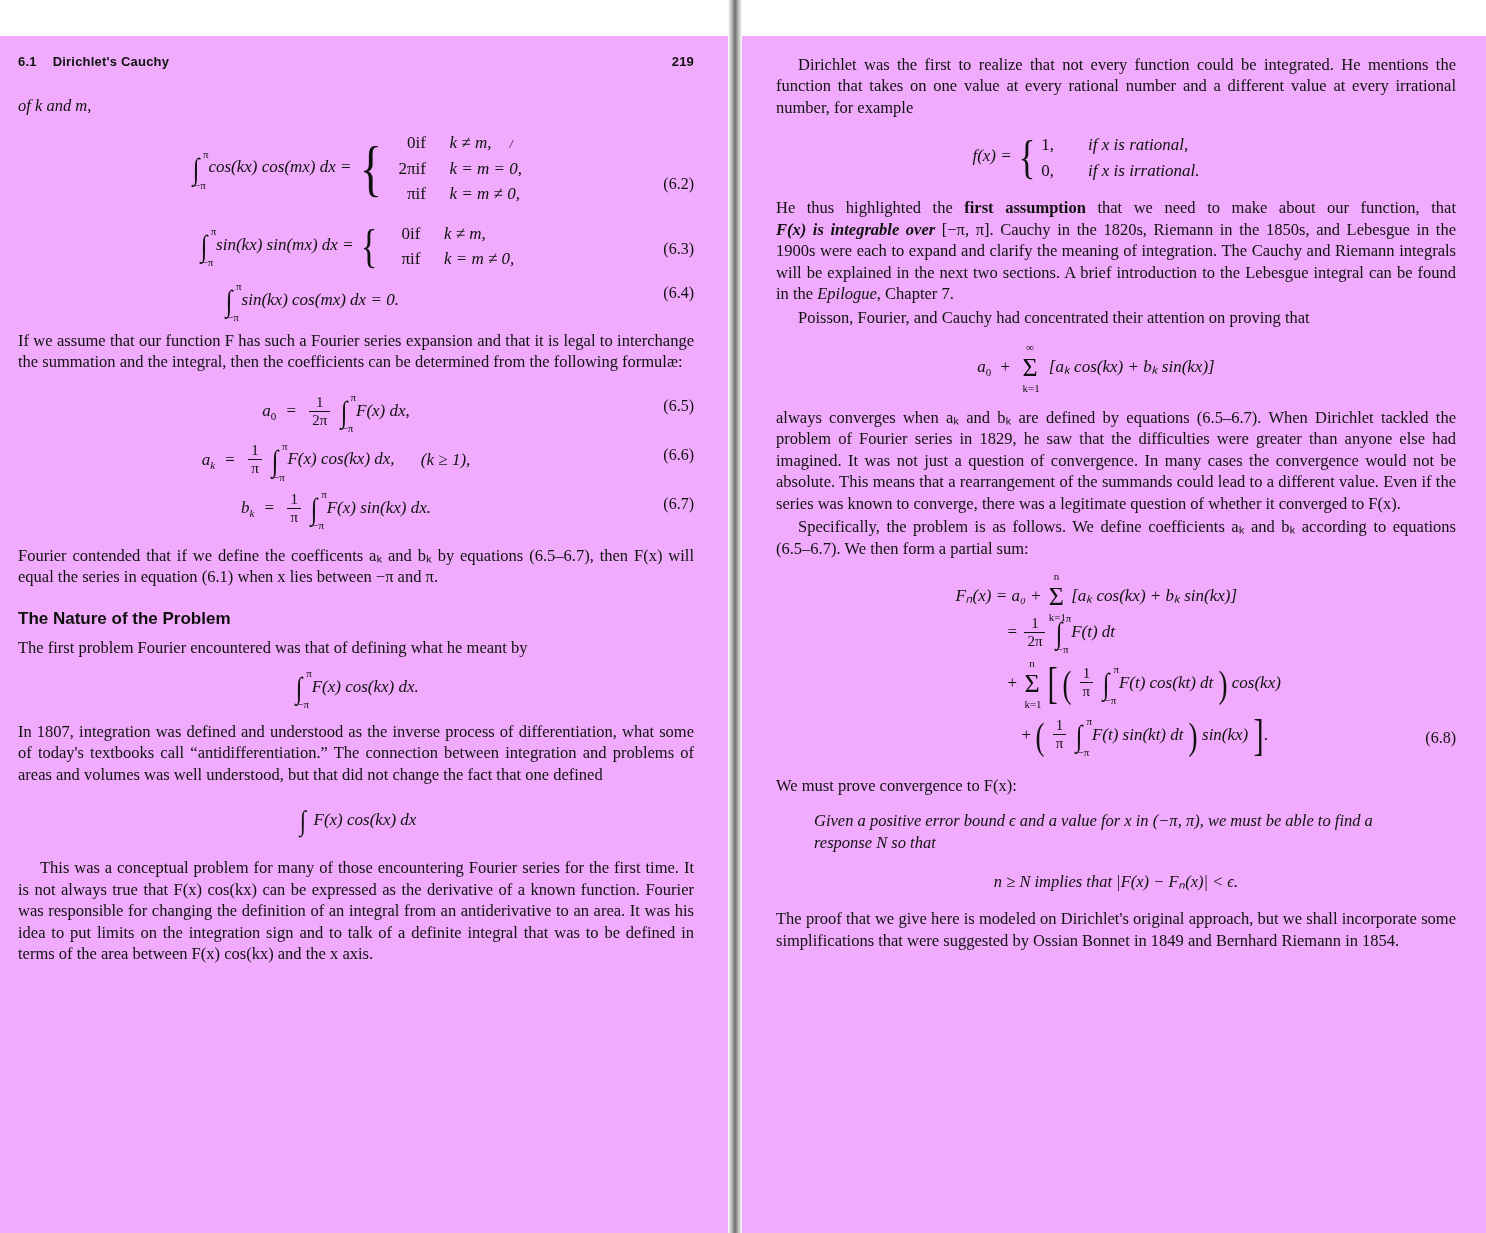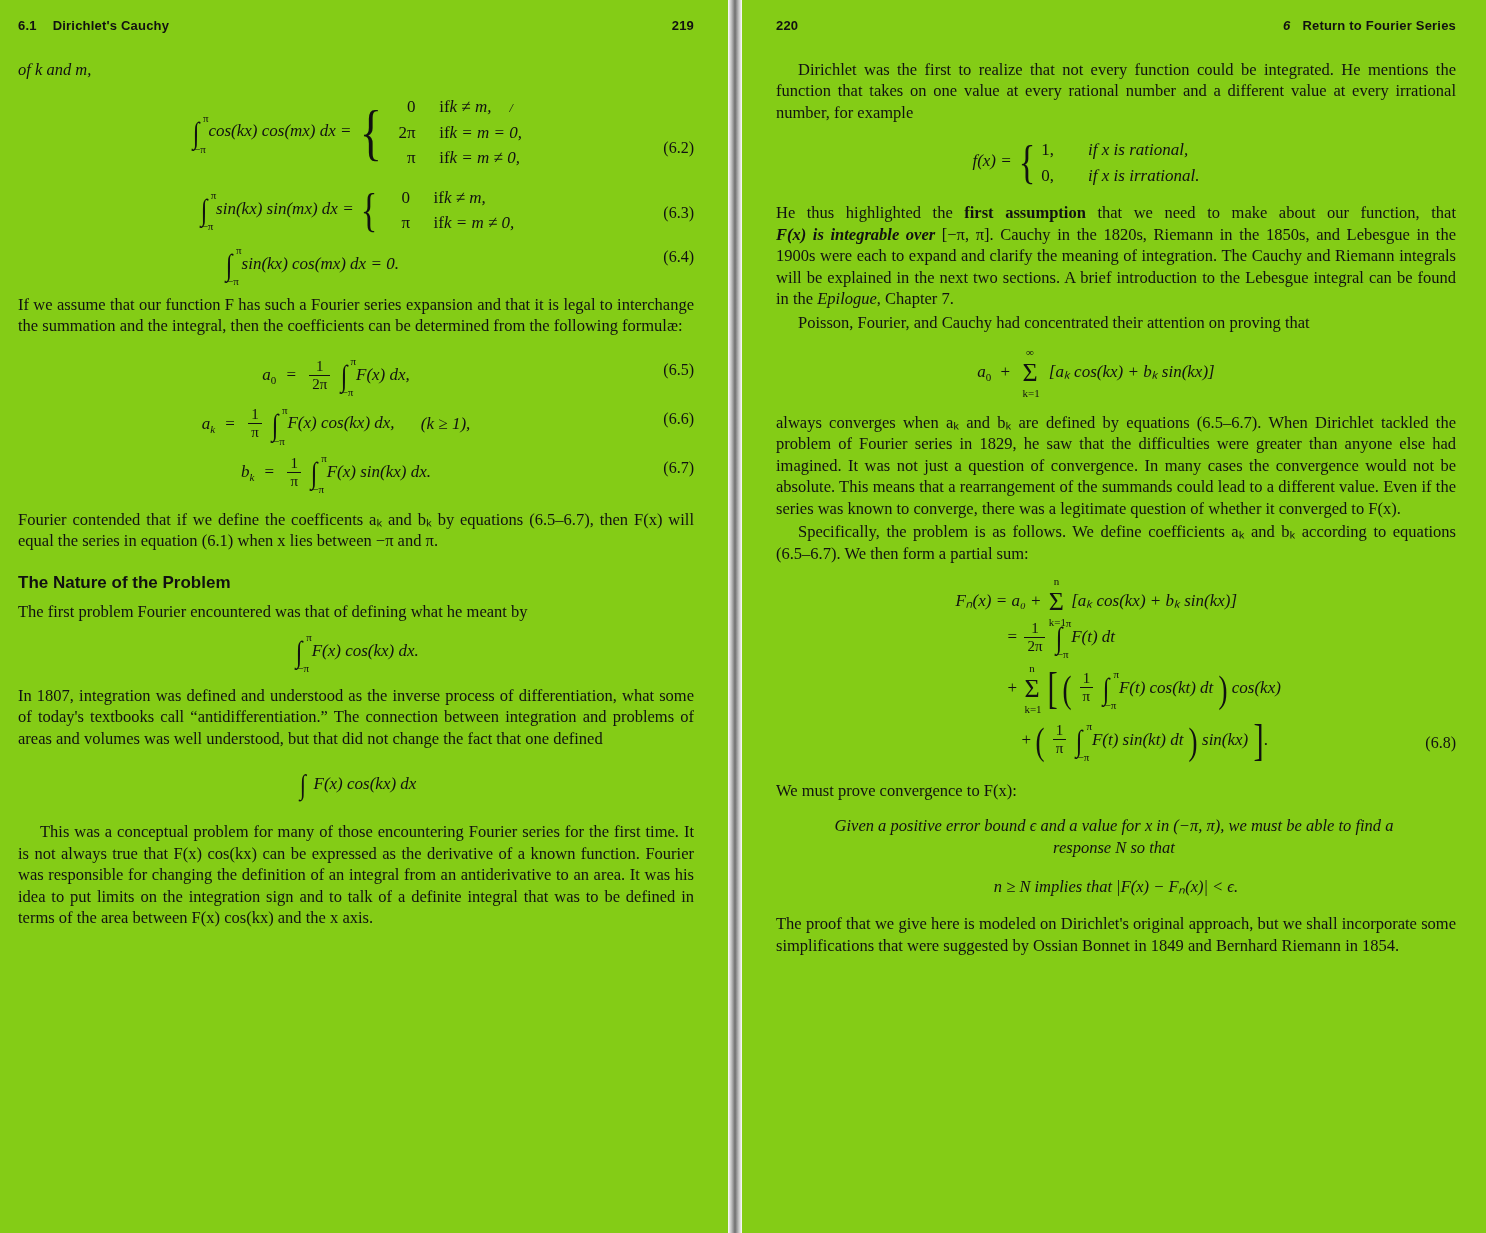--- a/index.html
+++ b/index.html
@@ -17,21 +17,22 @@
   }
   .spread {
     display: flex;
     width: 1486px;
     height: 1233px;
     box-sizing: border-box;
   }
   .page {
     position: relative;
     box-sizing: border-box;
-    background: #84cc16;
+    background: #f0abfc;
+    margin-top: 36px;
   }
   .page-left {
     width: 728px;
     padding: 18px 34px 0 18px;
   }
   .gutter {
     width: 14px;
     background: linear-gradient(to right, #ffffff 0%, #bdbdbd 25%, #6f6f6f 50%, #bdbdbd 75%, #ffffff 100%);
   }
   .page-right {
@@ -179,21 +180,21 @@
   }
   .cases.three .brace { font-size: 62px; }
   .cases .rows { display: inline-block; text-align: left; }
   .cases .row {
     display: flex;
     align-items: baseline;
     line-height: 1.5;
     white-space: nowrap;
   }
   .cases .c1 { width: 30px; text-align: right; }
-  .cases .c2 { width: 34px; text-align: right; font-style: normal; }
+  .cases .c2 { width: 34px; text-align: left; font-style: normal; }
   .cases .c3 { }
 
   
   .sum {
     display: inline-block;
     position: relative;
     text-align: center;
     vertical-align: middle;
     margin: 0 3px;
   }
@@ -228,21 +229,20 @@
     font-style: normal;
     vertical-align: middle;
   }
 
   .blockquote {
     font-style: italic;
     font-size: 16.5px;
     line-height: 1.30;
     margin: 14px 0 14px 38px;
     width: 600px;
-    text-align: center;
   }
   .centerline {
     text-align: center;
     font-size: 16.5px;
     margin: 16px 0 16px 0;
     font-style: italic;
   }
   .bold { font-weight: bold; }
   .ital { font-style: italic; }
 
@@ -437,26 +437,20 @@
       </div>
     </div>
 
     <p class="body indent">This was a conceptual problem for many of those encountering Fourier series for the first time. It is not always true that F(x) cos(kx) can be expressed as the derivative of a known function. Fourier was responsible for changing the definition of an integral from an antiderivative to an area. It was his idea to put limits on the integration sign and to talk of a definite integral that was to be defined in terms of the area between F(x) cos(kx) and the x axis.</p>
   </div>
 
   <div class="gutter"></div>
 
   <div class="page page-right">
 
-    <div class="runhead right">
-      <span class="pno">220</span>
-      <span class="ttl">
-        <span class="chap">6</span><span>Return to Fourier Series</span>
-      </span>
-    </div>
 
     <p class="body indent">Dirichlet was the first to realize that not every function could be integrated. He mentions the function that takes on one value at every rational number and a different value at every irrational number, for example</p>
 
     <div class="eq">
       <div class="eq-center math" style="padding-right:60px;">
         <span>f(x) =</span>
         <span class="cases">
           <span class="brace up">{</span>
           <span class="rows">
             <span class="row">

